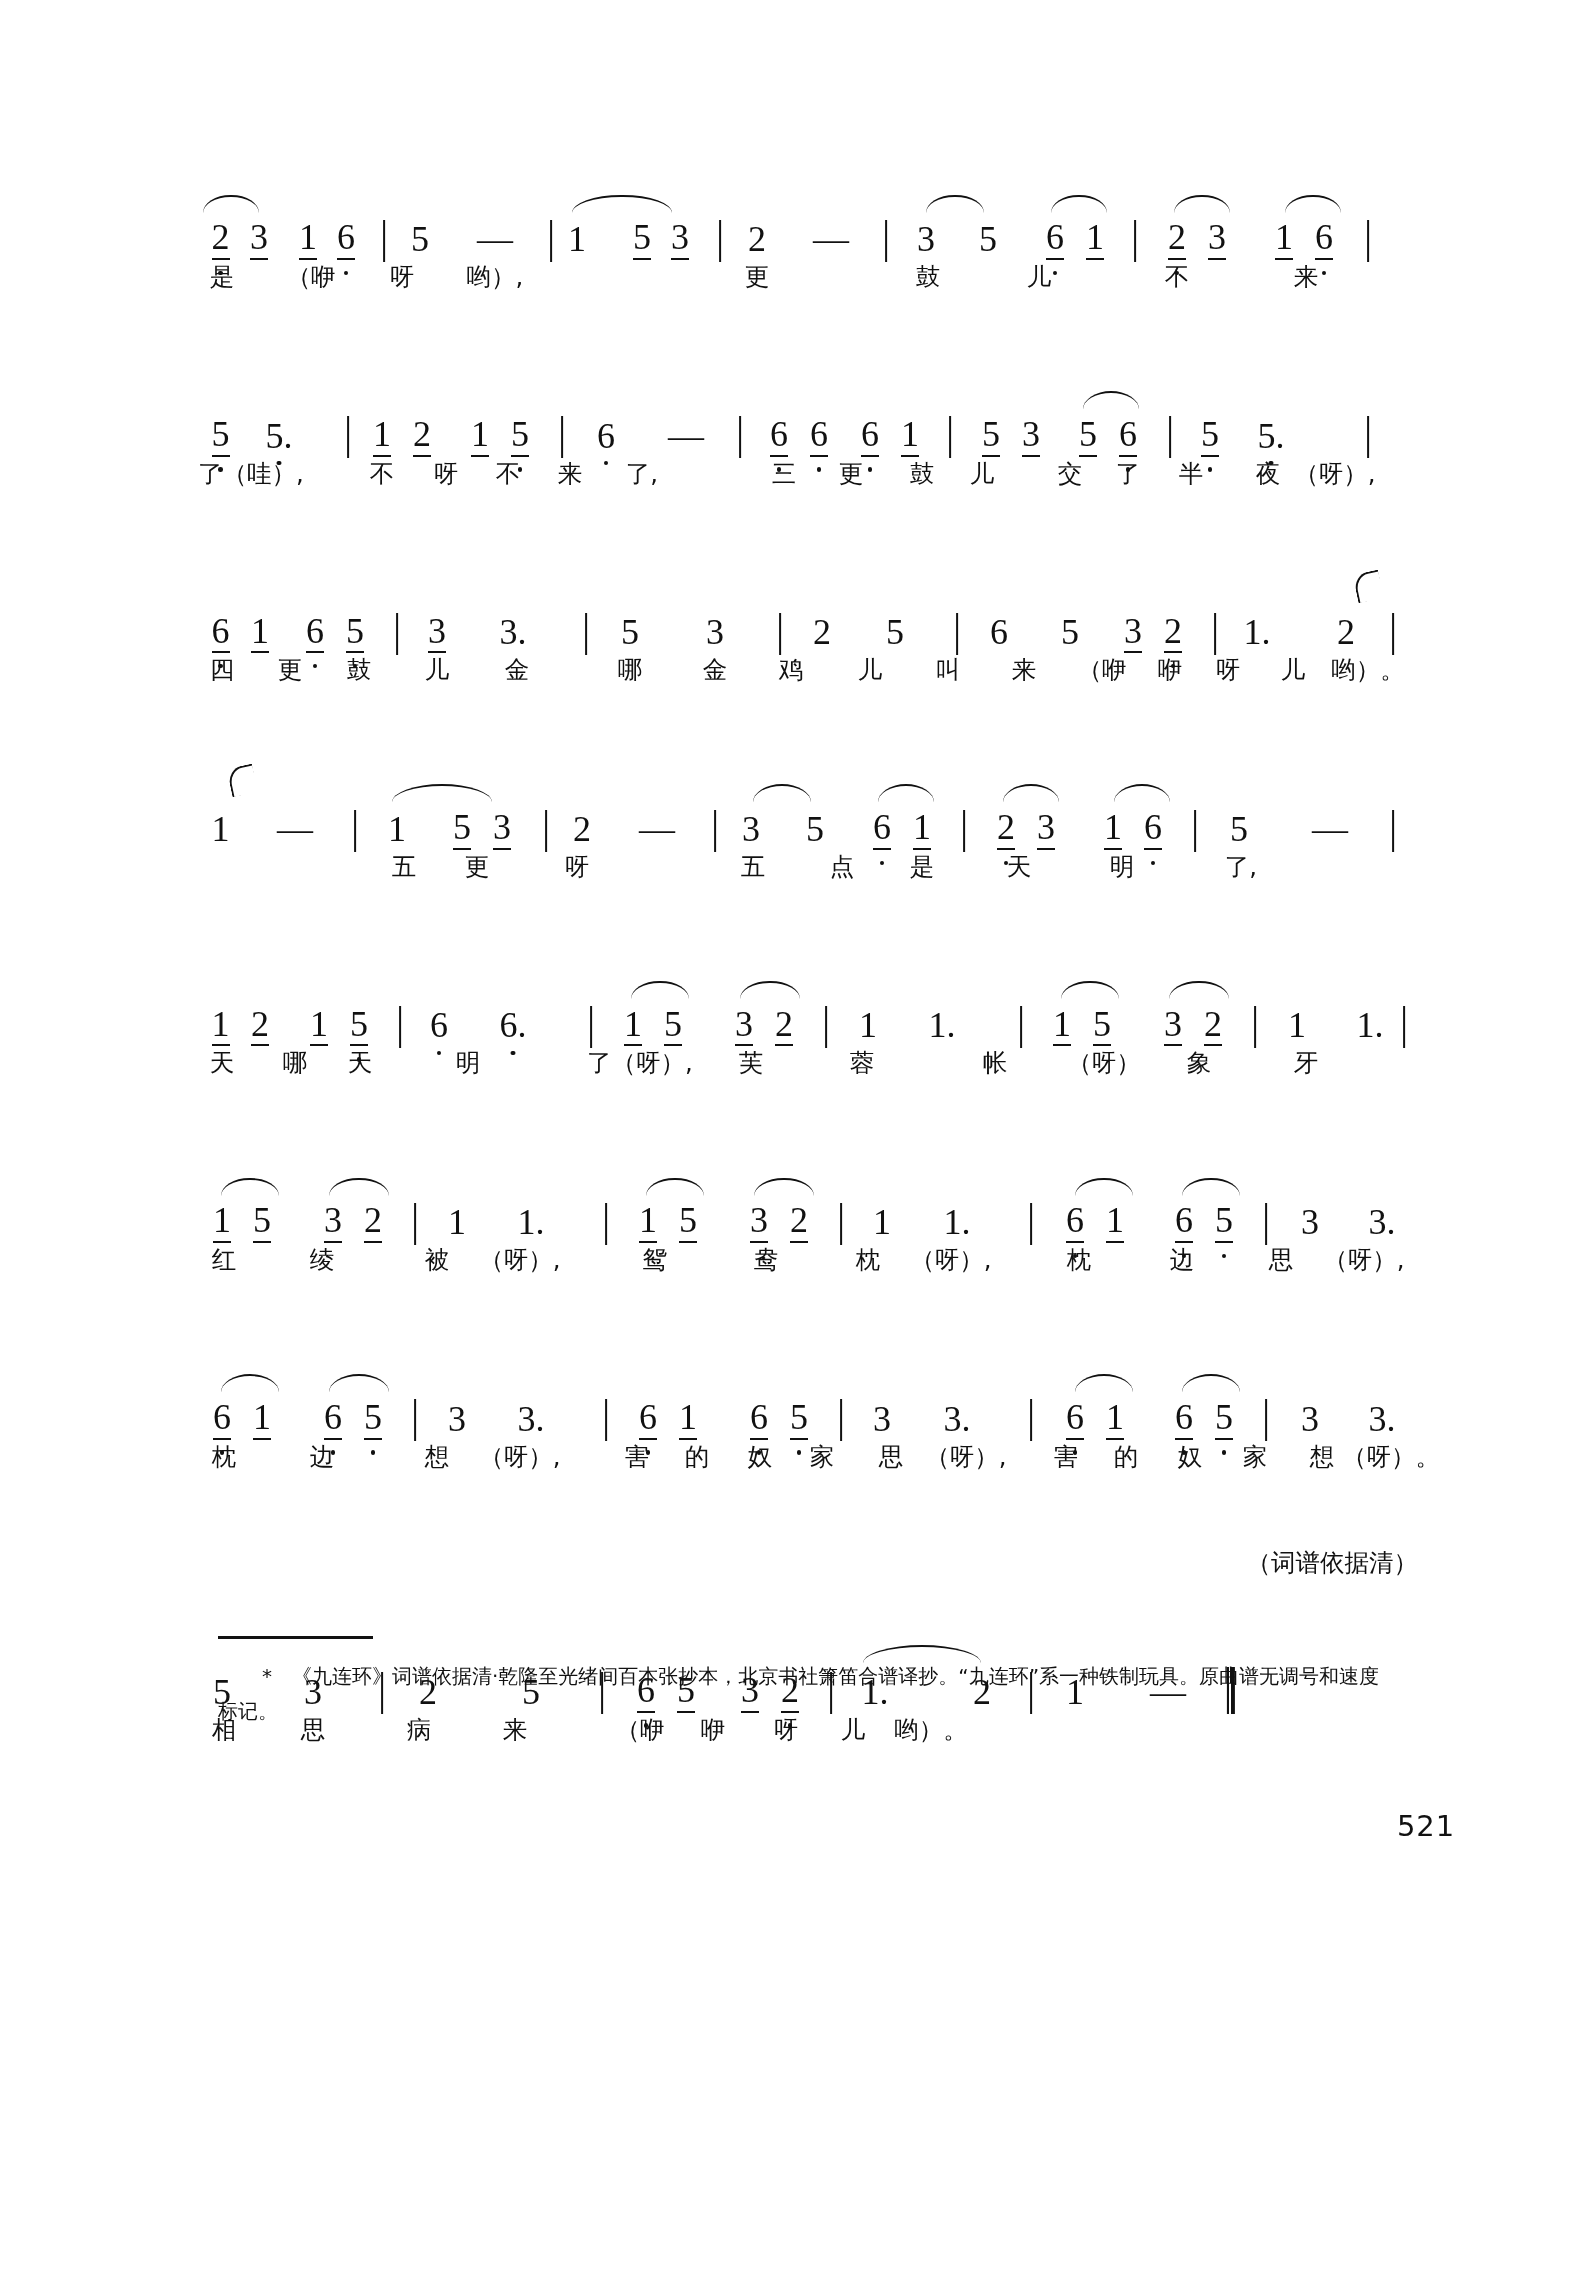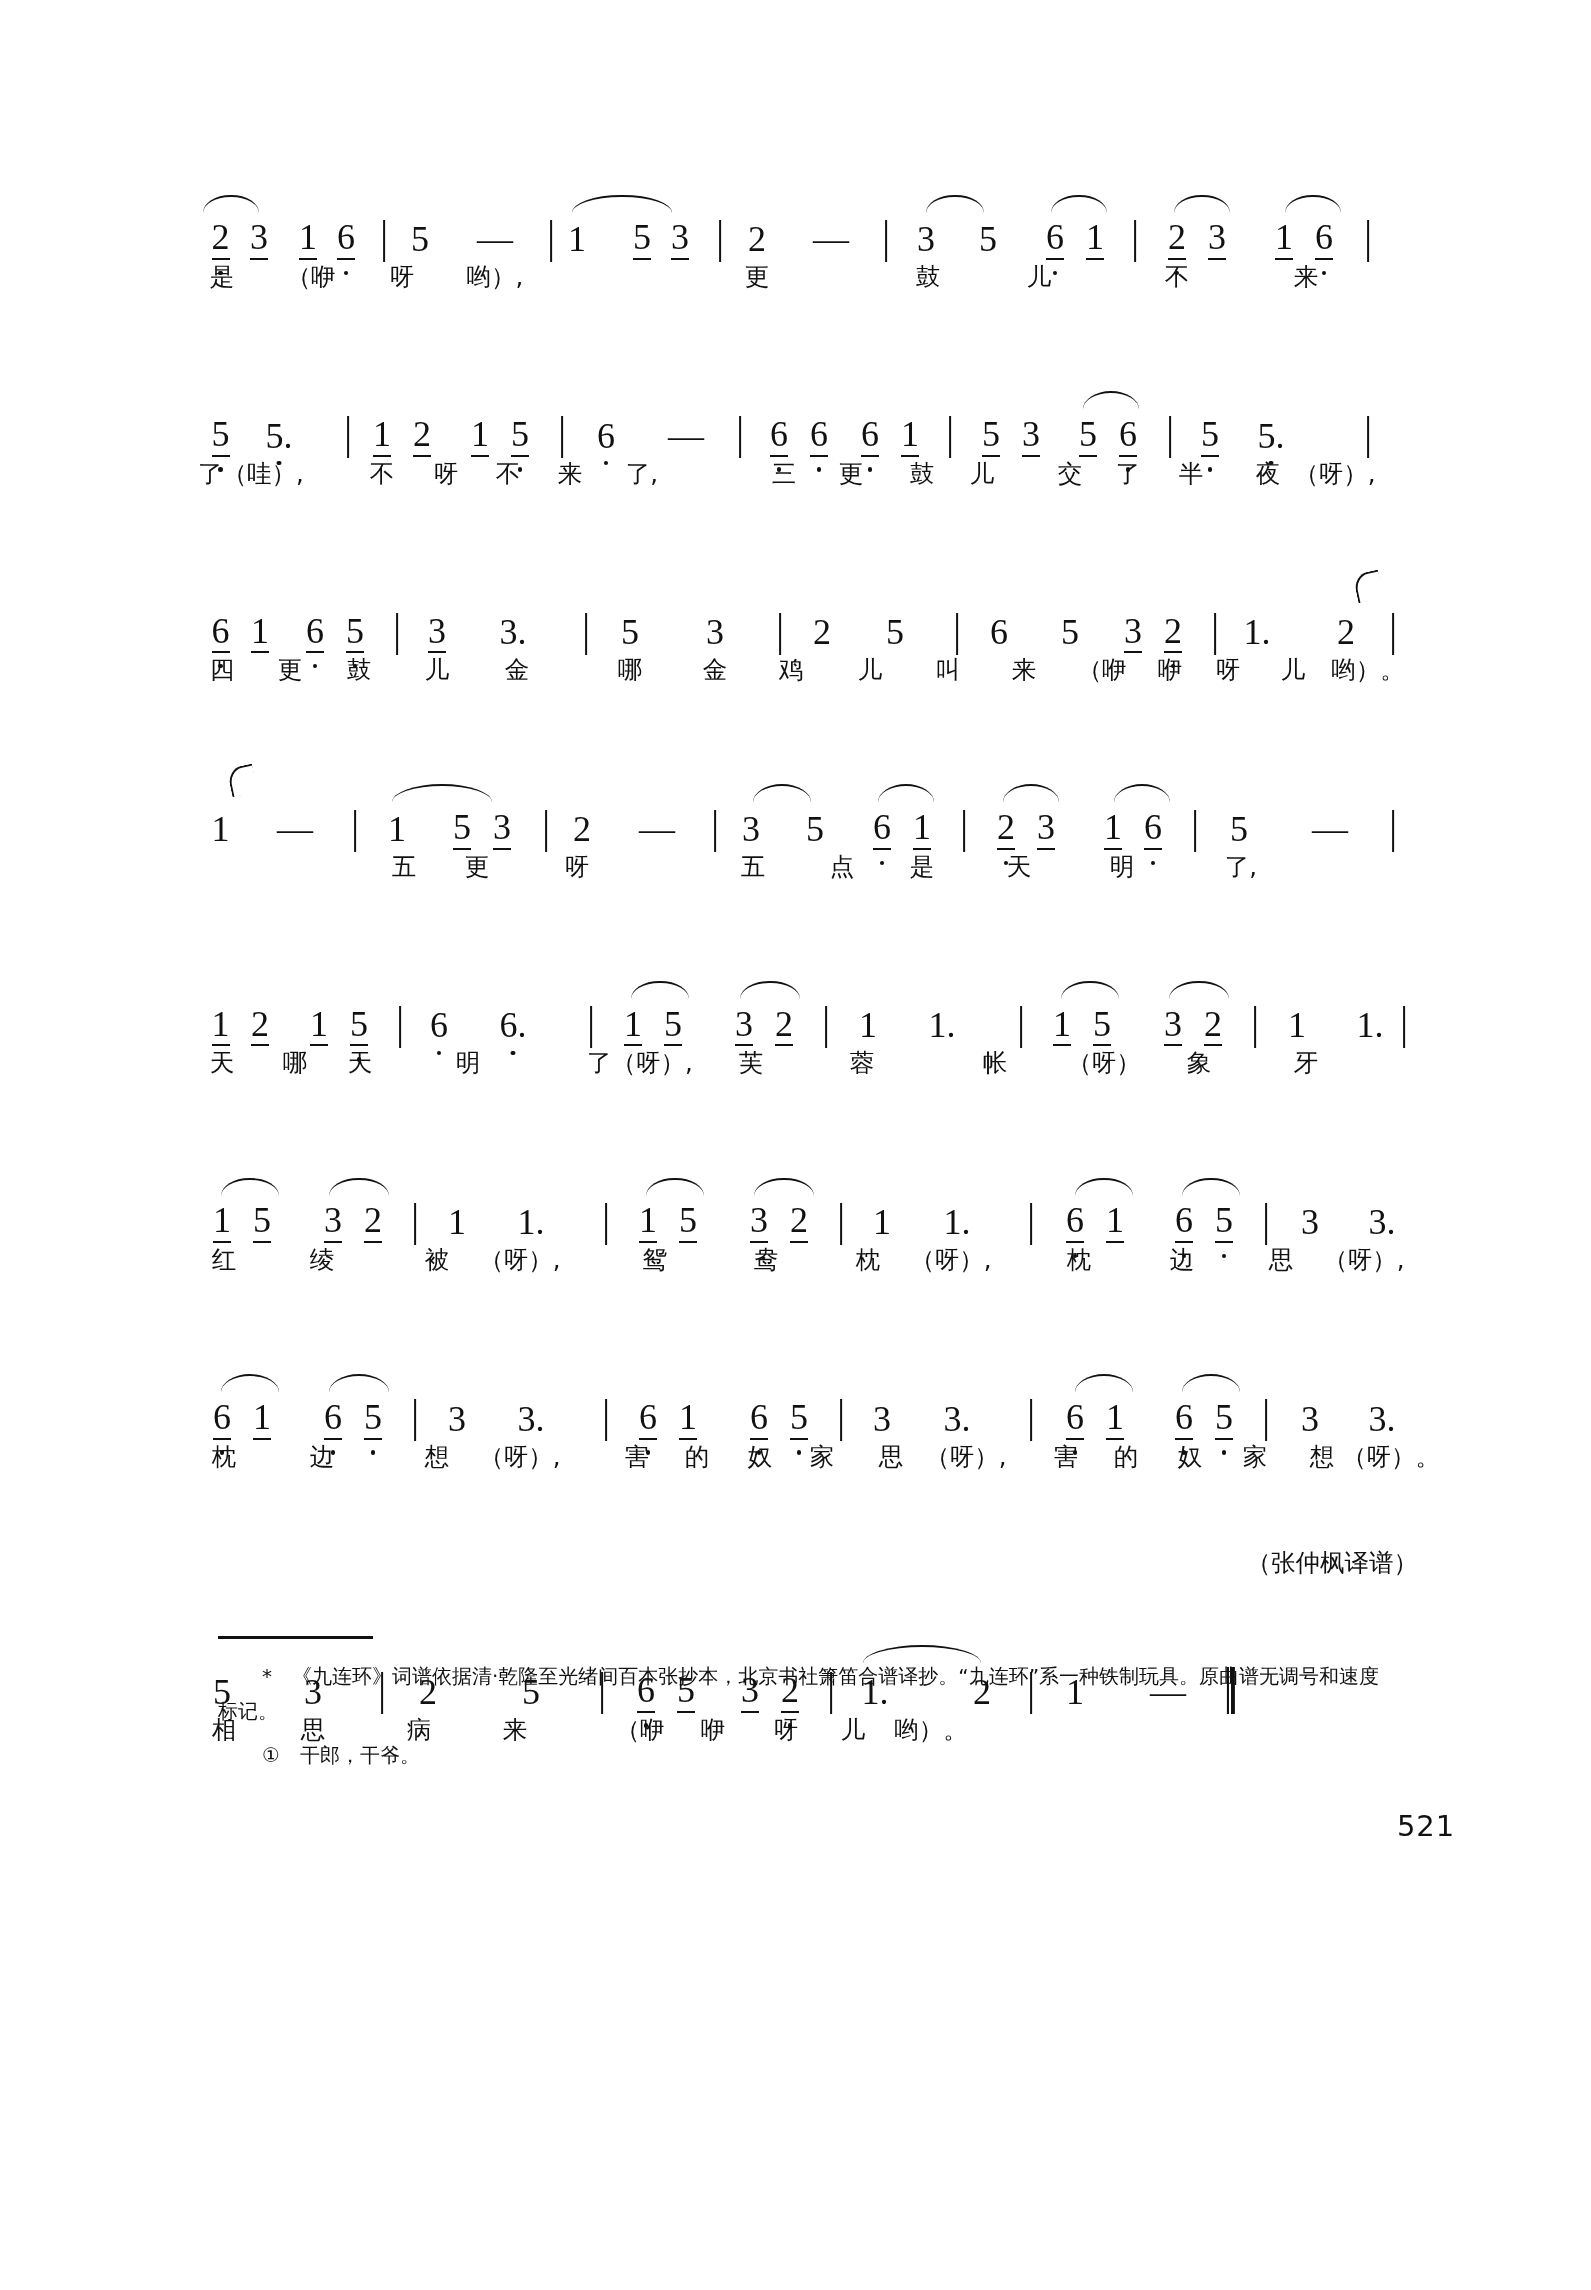--- a/index.html
+++ b/index.html
@@ -528,24 +528,23 @@
         <span class="lyr" style="left:445px;">（咿</span>
         <span class="lyr" style="left:518px;">咿</span>
         <span class="lyr" style="left:591px;">呀</span>
         <span class="lyr" style="left:658px;">儿</span>
         <span class="lyr" style="left:736px;">哟）。</span>
       </div>
     </div>
 
   </div>
 
-  <div class="credit">（张仲枫译谱）</div>
+  <div class="credit">（词谱依据清）</div>
 
   <div class="footrule"></div>
   <div class="footnotes">
     <p class="fn-indent">*　《九连环》词谱依据清·乾隆至光绪间百本张抄本，北京书社箫笛合谱译抄。“九连环”系一种铁制玩具。原曲谱无调号和速度标记。</p>
-    <p class="fn-indent">①　干郎，干爷。</p>
   </div>
 
   <div class="pageno">521</div>
 
 </div>
 
 
 </body></html>

